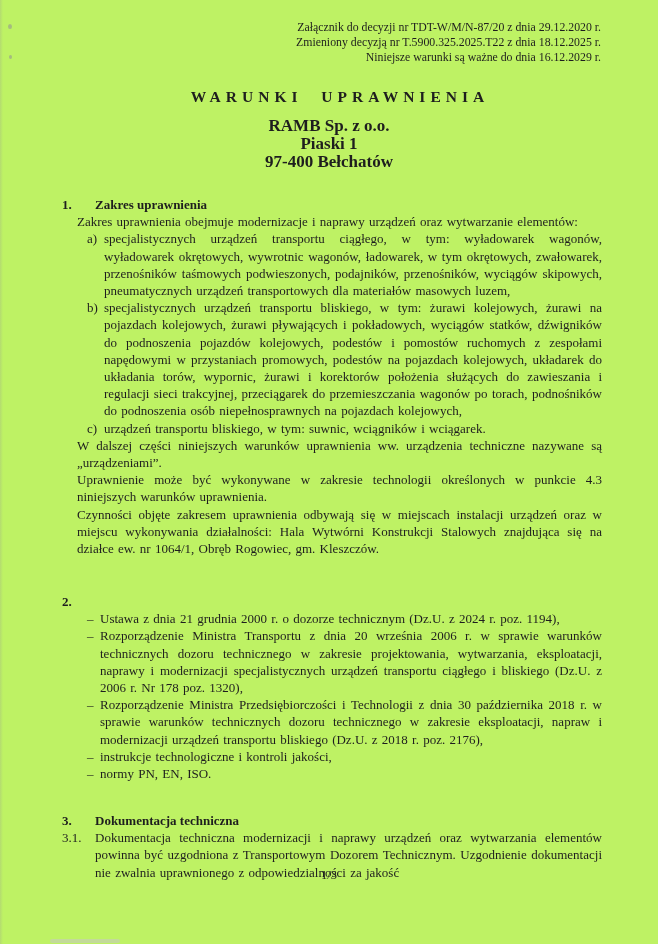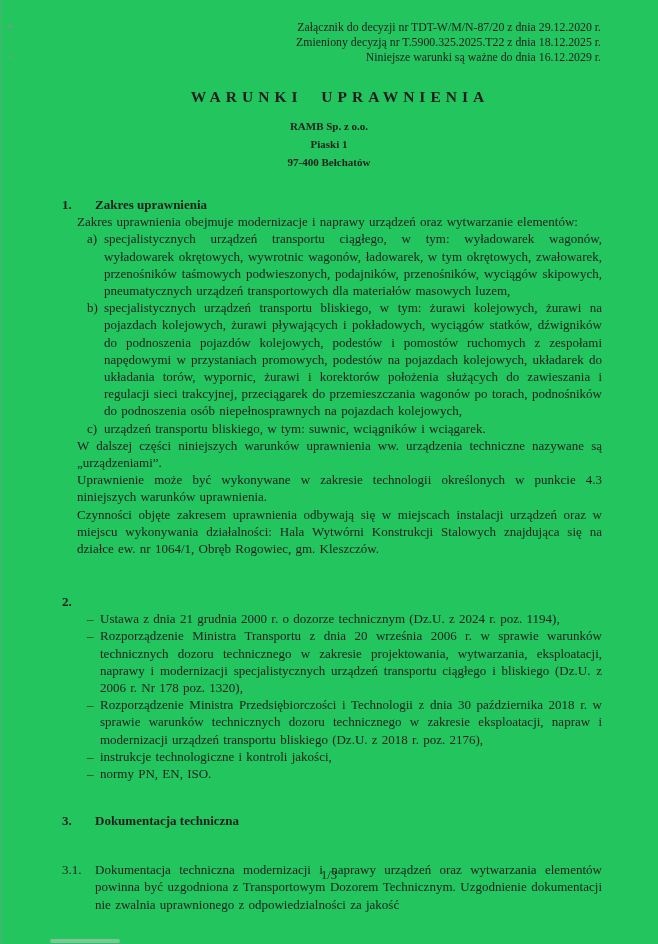--- a/index.html
+++ b/index.html
@@ -1,52 +1,52 @@
 <!DOCTYPE html>
 <html><head>
 <meta charset="utf-8">
 <style>
   html,body { margin:0; padding:0; }
   body { width:658px; height:944px; background:#e9e9e9; }
   .page {
     position:relative; width:658px; height:944px; margin:0 auto;
-    background:#22c55e; color:#1e1e1e; overflow:hidden;
+    background:#bef264; color:#1e1e1e; overflow:hidden;
     font-family:"Liberation Serif", serif;
   }
   .page::before { 
     content:""; position:absolute; left:0; top:0; width:3px; height:100%;
     background:linear-gradient(to right, rgba(150,150,150,.25), rgba(150,150,150,0));
   }
   .header-notes {
     position:absolute; top:20px; right:57px; text-align:right;
     font-size:11.8px; line-height:14.8px; white-space:nowrap;
   }
   .doc-title {
     position:absolute; top:88px; left:11px; width:100%; text-align:center;
     font-weight:bold; font-size:15.5px; letter-spacing:5px; word-spacing:10px;
   }
   .company {
     position:absolute; top:117px; left:0; width:100%; text-align:center;
-    font-weight:bold; font-size:11px; line-height:18px;
+    font-weight:bold; font-size:17px; line-height:18px;
   }
   .section { position:absolute; left:62px; right:56px; font-size:13px; line-height:17.2px; }
   #sec1 { top:196px; }
   #sec2 { top:593px; }
   #sec3 { top:812px; }
   .sec-head { display:flex; }
   .sec-num { flex:0 0 33px; font-weight:bold; }
   .sec-title { font-weight:bold; }
   .sec-body { margin-left:15px; }
   .par { margin:0; text-align:justify; text-align-last:left; word-spacing:1px; }
   .abc-item { display:flex; margin-left:10px; }
   .abc-marker { flex:0 0 17px; }
   .dash-item { display:flex; margin-left:10px; }
   .dash-marker { flex:0 0 13px; }
   .item-text { flex:1; text-align:justify; text-align-last:left; word-spacing:1px; }
-  .sub-item { display:flex;margin-top:32px; }
+  .sub-item { display:flex; }
   .sub-num { flex:0 0 33px; }
   .footer {
     position:absolute; top:868px; left:0; width:100%;
     text-align:center; font-size:12.5px;
   }
   
   .speck { position:absolute; background:#8f8f96; border-radius:50%; opacity:.55; }
   .speck-a { left:8px; top:24px; width:4px; height:5px; }
   .speck-b { left:9px; top:55px; width:3px; height:4px; }
   .smudge {

